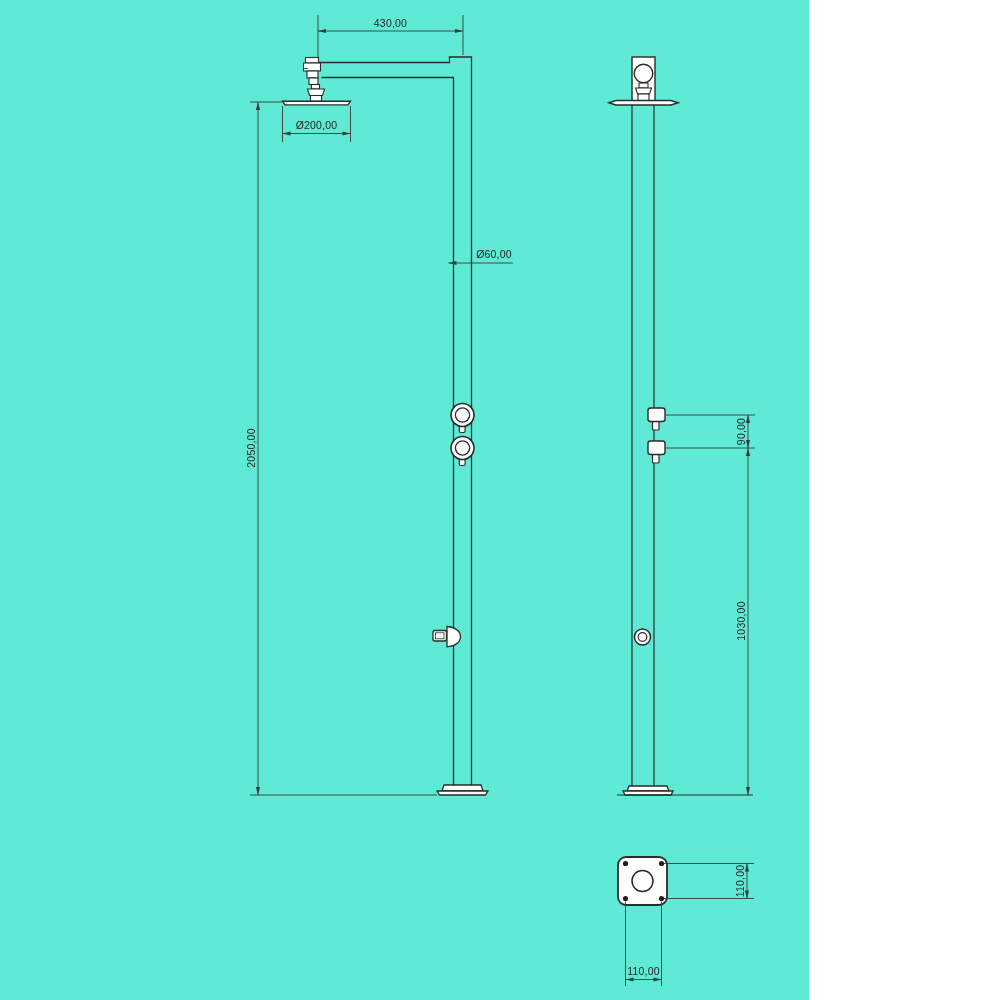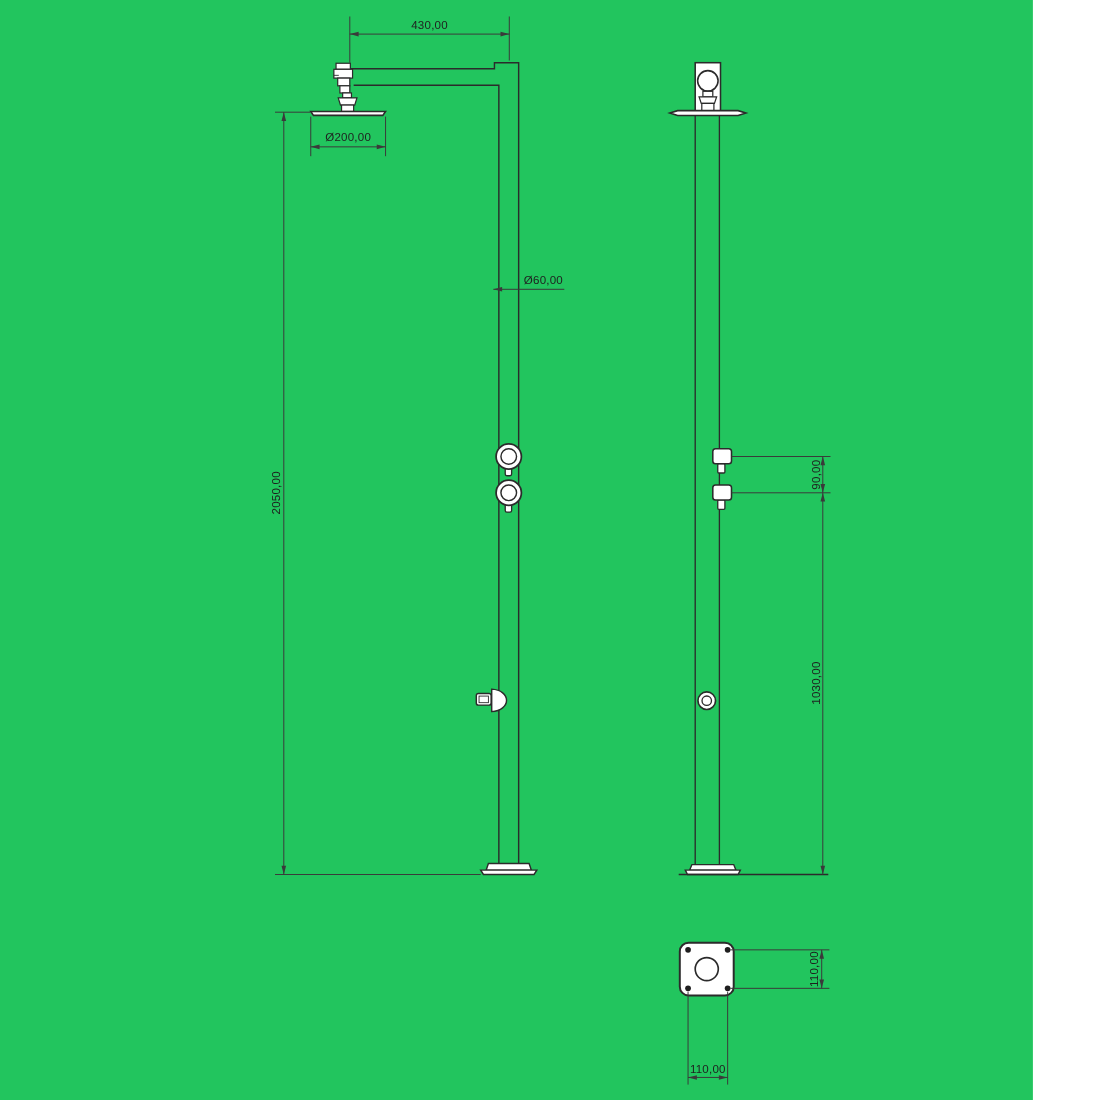--- a/index.html
+++ b/index.html
@@ -1,19 +1,19 @@
 <!DOCTYPE html>
 <html><head>
 <meta charset="utf-8">
 <style>
   html,body{margin:0;padding:0;background:#ffffff;}
   .canvas{
     position:relative;
-    width:939px;height:1000px;
-    background:#22c55e;
+    width:809px;height:1000px;
+    background:#5eead4;
     font-family:"Liberation Sans", sans-serif;
   }
   svg{display:block;}
   text{
     font-family:"Liberation Sans", sans-serif;
     font-size:10.5px;
     fill:#1f1f1f;
     letter-spacing:0.2px;
   }
   .geo{stroke:#2b2b2b;fill:none;}

